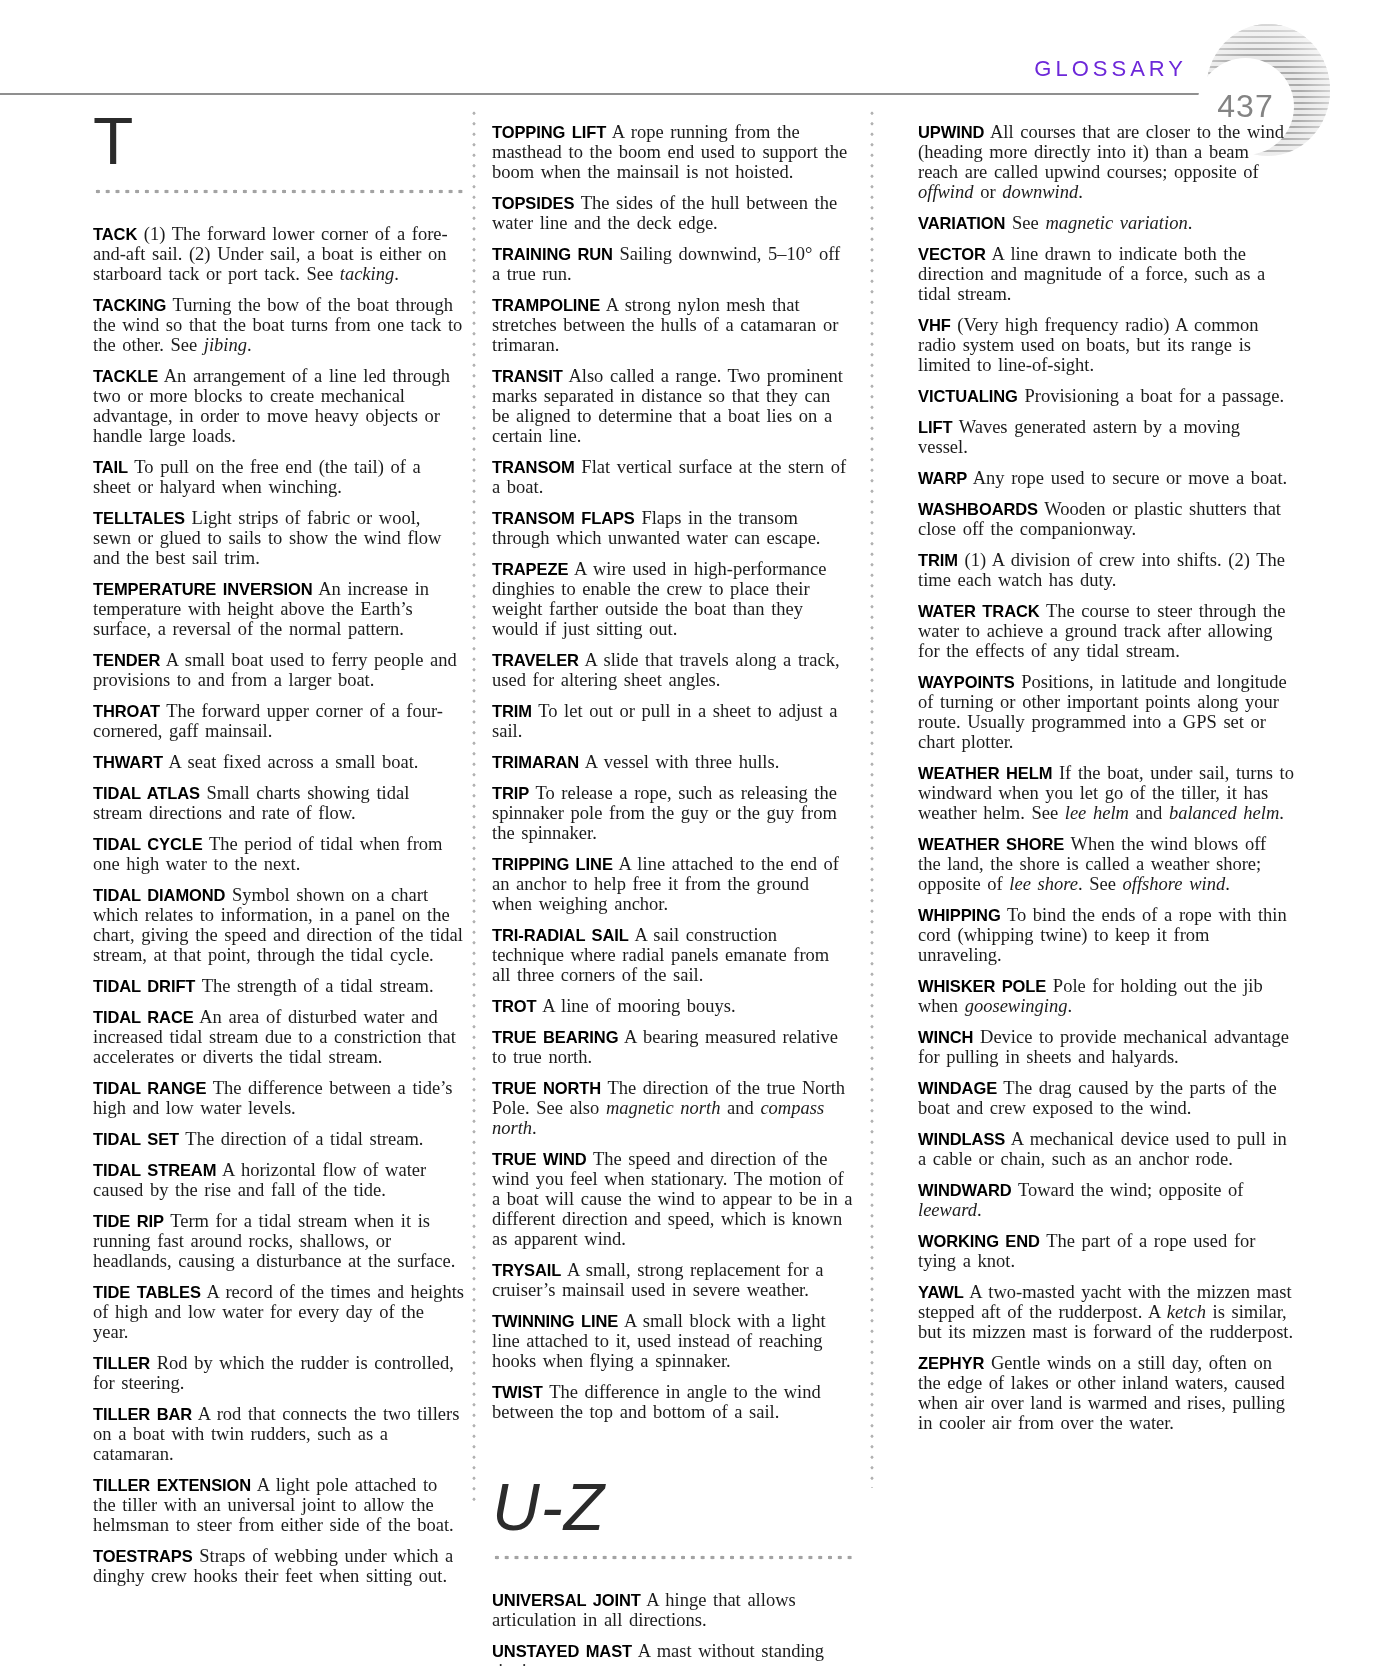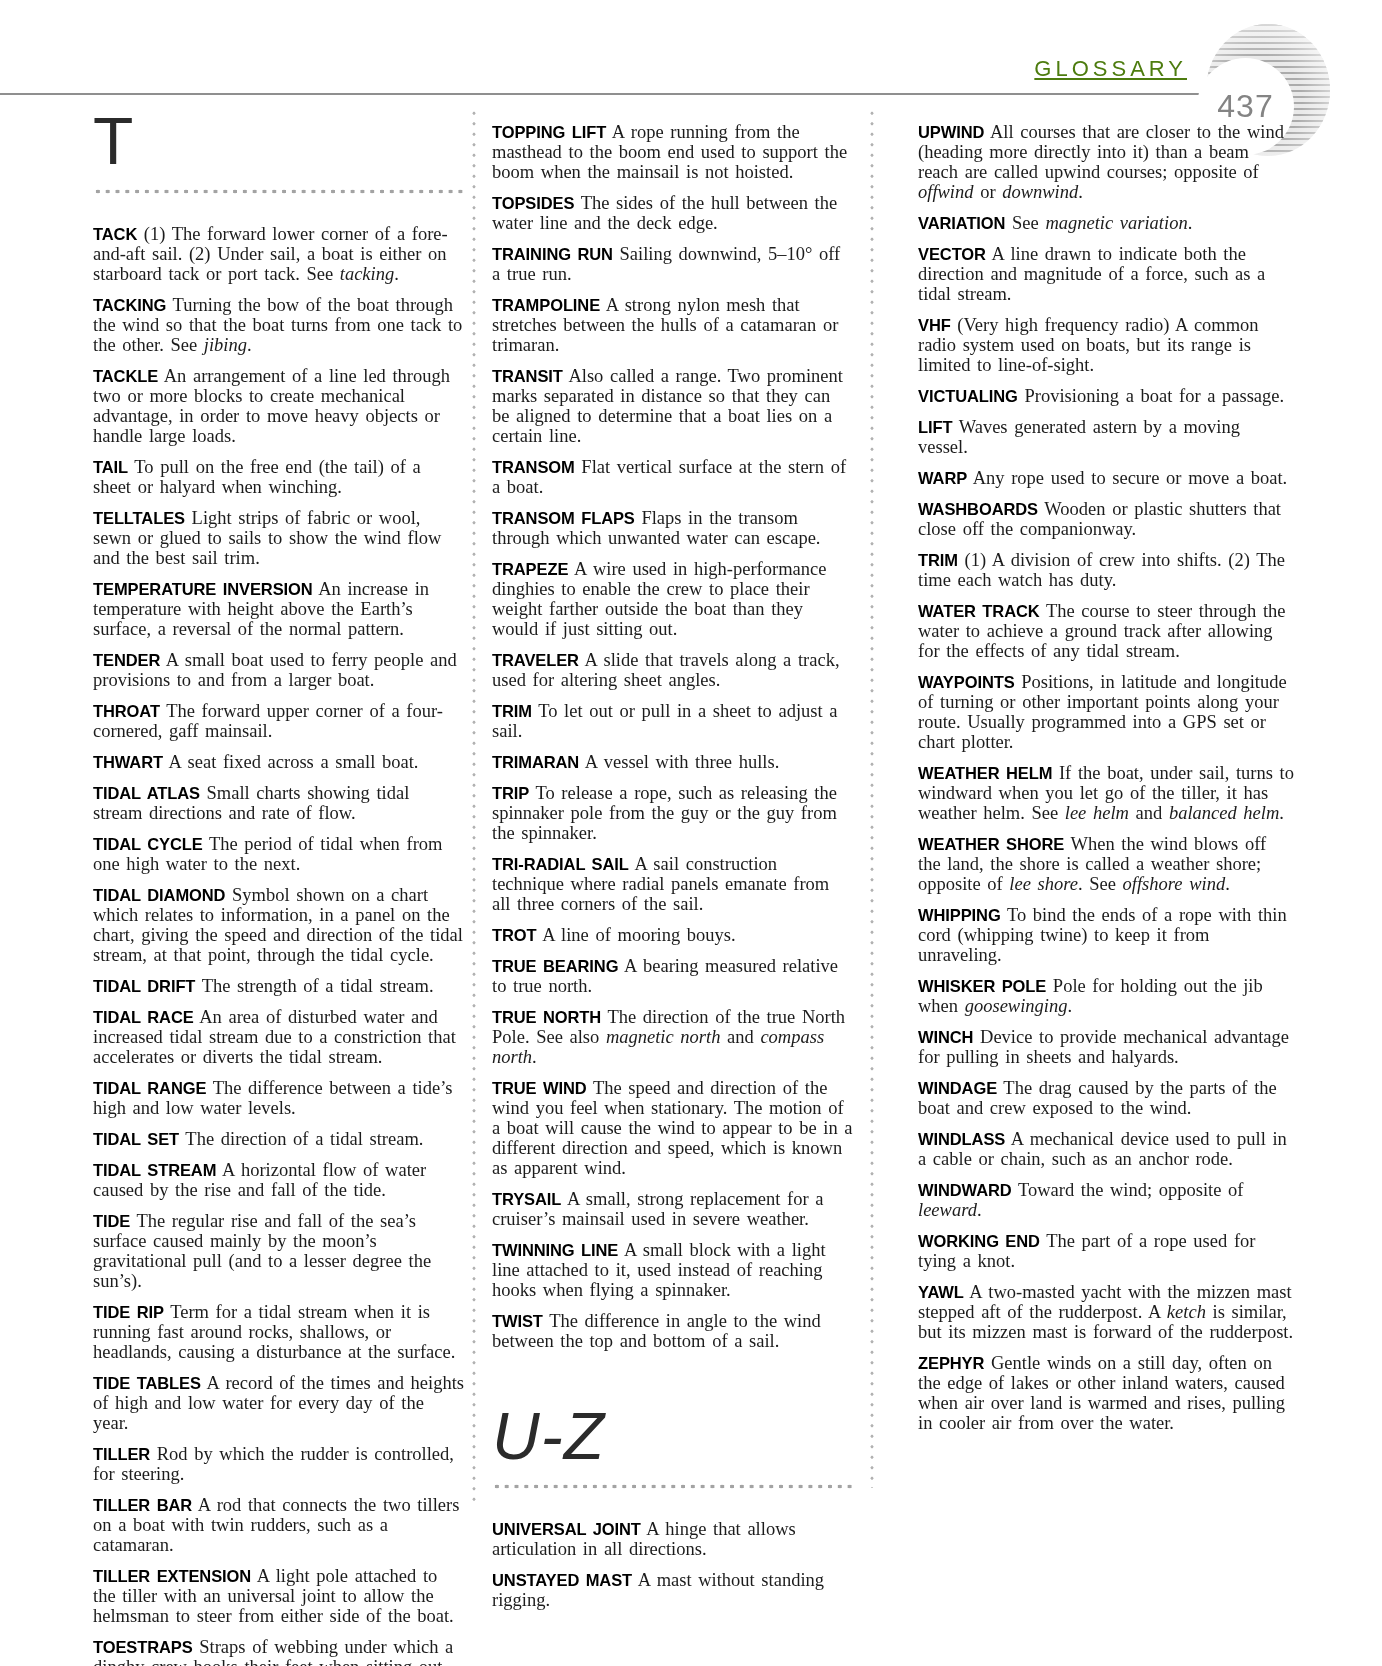--- a/index.html
+++ b/index.html
@@ -19,22 +19,21 @@
     width:1258px; height:2px;
     background:#8f8f8f;
   }
   .glossary-label{
     position:absolute;
     top:56px; right:195px;
     font-family:"Liberation Sans", sans-serif;
     font-size:22px;
     font-weight:400;
     letter-spacing:4px;
-    color:#4d7c0f;
-    text-decoration:underline;
+    color:#6d28d9;
   }
   .ball{
     position:absolute;
     left:1206px; top:24px;
     width:124px; height:132px;
     border-radius:50%;
     background:repeating-linear-gradient(180deg,#ababab 0 2.5px,#e9e9e9 2.5px 6px);
   }
   .ball::after{
     content:"";
@@ -131,41 +130,41 @@
       <p class="entry"><b class="term">THROAT</b> <span class="def">The forward upper corner of a four-cornered, gaff mainsail.</span></p>
       <p class="entry"><b class="term">THWART</b> <span class="def">A seat fixed across a small boat.</span></p>
       <p class="entry"><b class="term">TIDAL ATLAS</b> <span class="def">Small charts showing tidal stream directions and rate of flow.</span></p>
       <p class="entry"><b class="term">TIDAL CYCLE</b> <span class="def">The period of tidal when from one high water to the next.</span></p>
       <p class="entry"><b class="term">TIDAL DIAMOND</b> <span class="def">Symbol shown on a chart which relates to information, in a panel on the chart, giving the speed and direction of the tidal stream, at that point, through the tidal cycle.</span></p>
       <p class="entry"><b class="term">TIDAL DRIFT</b> <span class="def">The strength of a tidal stream.</span></p>
       <p class="entry"><b class="term">TIDAL RACE</b> <span class="def">An area of disturbed water and increased tidal stream due to a constriction that accelerates or diverts the tidal stream.</span></p>
       <p class="entry"><b class="term">TIDAL RANGE</b> <span class="def">The difference between a tide’s high and low water levels.</span></p>
       <p class="entry"><b class="term">TIDAL SET</b> <span class="def">The direction of a tidal stream.</span></p>
       <p class="entry"><b class="term">TIDAL STREAM</b> <span class="def">A horizontal flow of water caused by the rise and fall of the tide.</span></p>
-      <p class="entry"><b class="term">TIDE</b> <span class="def">The regular rise and fall of the sea’s surface caused mainly by the moon’s gravitational pull (and to a lesser degree the sun’s).</span></p>
       <p class="entry"><b class="term">TIDE RIP</b> <span class="def">Term for a tidal stream when it is running fast around rocks, shallows, or headlands, causing a disturbance at the surface.</span></p>
       <p class="entry"><b class="term">TIDE TABLES</b> <span class="def">A record of the times and heights of high and low water for every day of the year.</span></p>
       <p class="entry"><b class="term">TILLER</b> <span class="def">Rod by which the rudder is controlled, for steering.</span></p>
       <p class="entry"><b class="term">TILLER BAR</b> <span class="def">A rod that connects the two tillers on a boat with twin rudders, such as a catamaran.</span></p>
       <p class="entry"><b class="term">TILLER EXTENSION</b> <span class="def">A light pole attached to the tiller with an universal joint to allow the helmsman to steer from either side of the boat.</span></p>
       <p class="entry"><b class="term">TOESTRAPS</b> <span class="def">Straps of webbing under which a dinghy crew hooks their feet when sitting out.</span></p>
     </div>
   <div class="col" id="col2">
       <p class="entry"><b class="term">TOPPING LIFT</b> <span class="def">A rope running from the masthead to the boom end used to support the boom when the mainsail is not hoisted.</span></p>
       <p class="entry"><b class="term">TOPSIDES</b> <span class="def">The sides of the hull between the water line and the deck edge.</span></p>
       <p class="entry"><b class="term">TRAINING RUN</b> <span class="def">Sailing downwind, 5–10° off a true run.</span></p>
       <p class="entry"><b class="term">TRAMPOLINE</b> <span class="def">A strong nylon mesh that stretches between the hulls of a catamaran or trimaran.</span></p>
       <p class="entry"><b class="term">TRANSIT</b> <span class="def">Also called a range. Two prominent marks separated in distance so that they can be aligned to determine that a boat lies on a certain line.</span></p>
       <p class="entry"><b class="term">TRANSOM</b> <span class="def">Flat vertical surface at the stern of a boat.</span></p>
       <p class="entry"><b class="term">TRANSOM FLAPS</b> <span class="def">Flaps in the transom through which unwanted water can escape.</span></p>
       <p class="entry"><b class="term">TRAPEZE</b> <span class="def">A wire used in high-performance dinghies to enable the crew to place their weight farther outside the boat than they would if just sitting out.</span></p>
       <p class="entry"><b class="term">TRAVELER</b> <span class="def">A slide that travels along a track, used for altering sheet angles.</span></p>
       <p class="entry"><b class="term">TRIM</b> <span class="def">To let out or pull in a sheet to adjust a sail.</span></p>
       <p class="entry"><b class="term">TRIMARAN</b> <span class="def">A vessel with three hulls.</span></p>
       <p class="entry"><b class="term">TRIP</b> <span class="def">To release a rope, such as releasing the spinnaker pole from the guy or the guy from the spinnaker.</span></p>
+      <p class="entry"><b class="term">TRIPPING LINE</b> <span class="def">A line attached to the end of an anchor to help free it from the ground when weighing anchor.</span></p>
       <p class="entry"><b class="term">TRI-RADIAL SAIL</b> <span class="def">A sail construction technique where radial panels emanate from all three corners of the sail.</span></p>
       <p class="entry"><b class="term">TROT</b> <span class="def">A line of mooring bouys.</span></p>
       <p class="entry"><b class="term">TRUE BEARING</b> <span class="def">A bearing measured relative to true north.</span></p>
       <p class="entry"><b class="term">TRUE NORTH</b> <span class="def">The direction of the true North Pole. See also <i>magnetic north</i> and <i>compass north</i>.</span></p>
       <p class="entry"><b class="term">TRUE WIND</b> <span class="def">The speed and direction of the wind you feel when stationary. The motion of a boat will cause the wind to appear to be in a different direction and speed, which is known as apparent wind.</span></p>
       <p class="entry"><b class="term">TRYSAIL</b> <span class="def">A small, strong replacement for a cruiser’s mainsail used in severe weather.</span></p>
       <p class="entry"><b class="term">TWINNING LINE</b> <span class="def">A small block with a light line attached to it, used instead of reaching hooks when flying a spinnaker.</span></p>
       <p class="entry"><b class="term">TWIST</b> <span class="def">The difference in angle to the wind between the top and bottom of a sail.</span></p>
       <div class="letter-heading">U-Z</div>
       <div class="heading-dots"></div>

